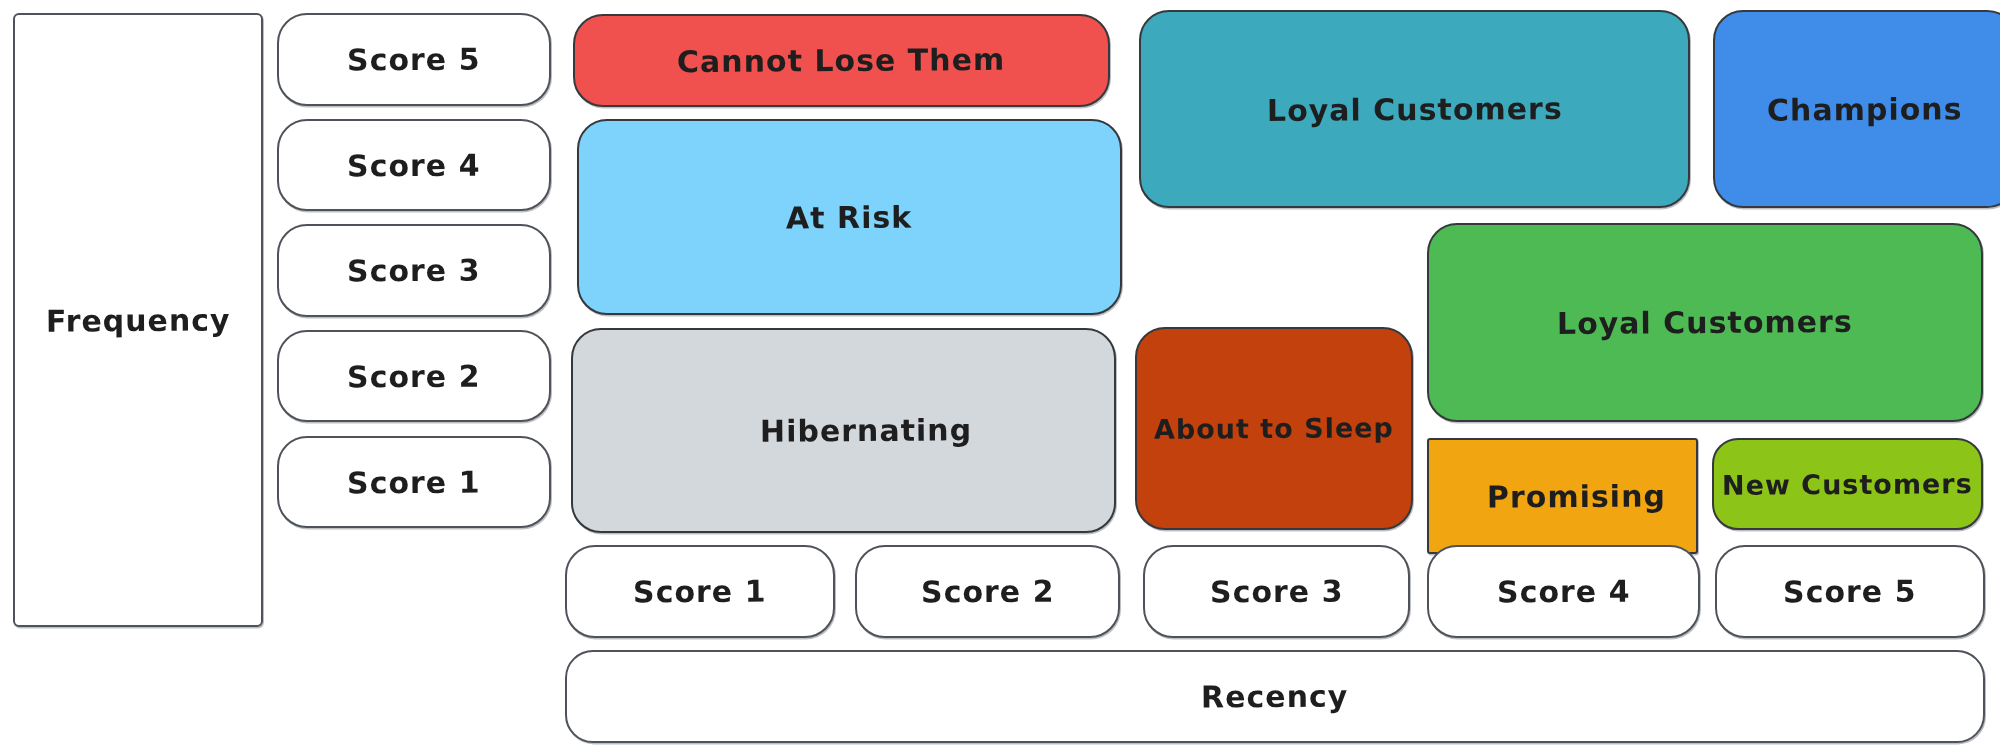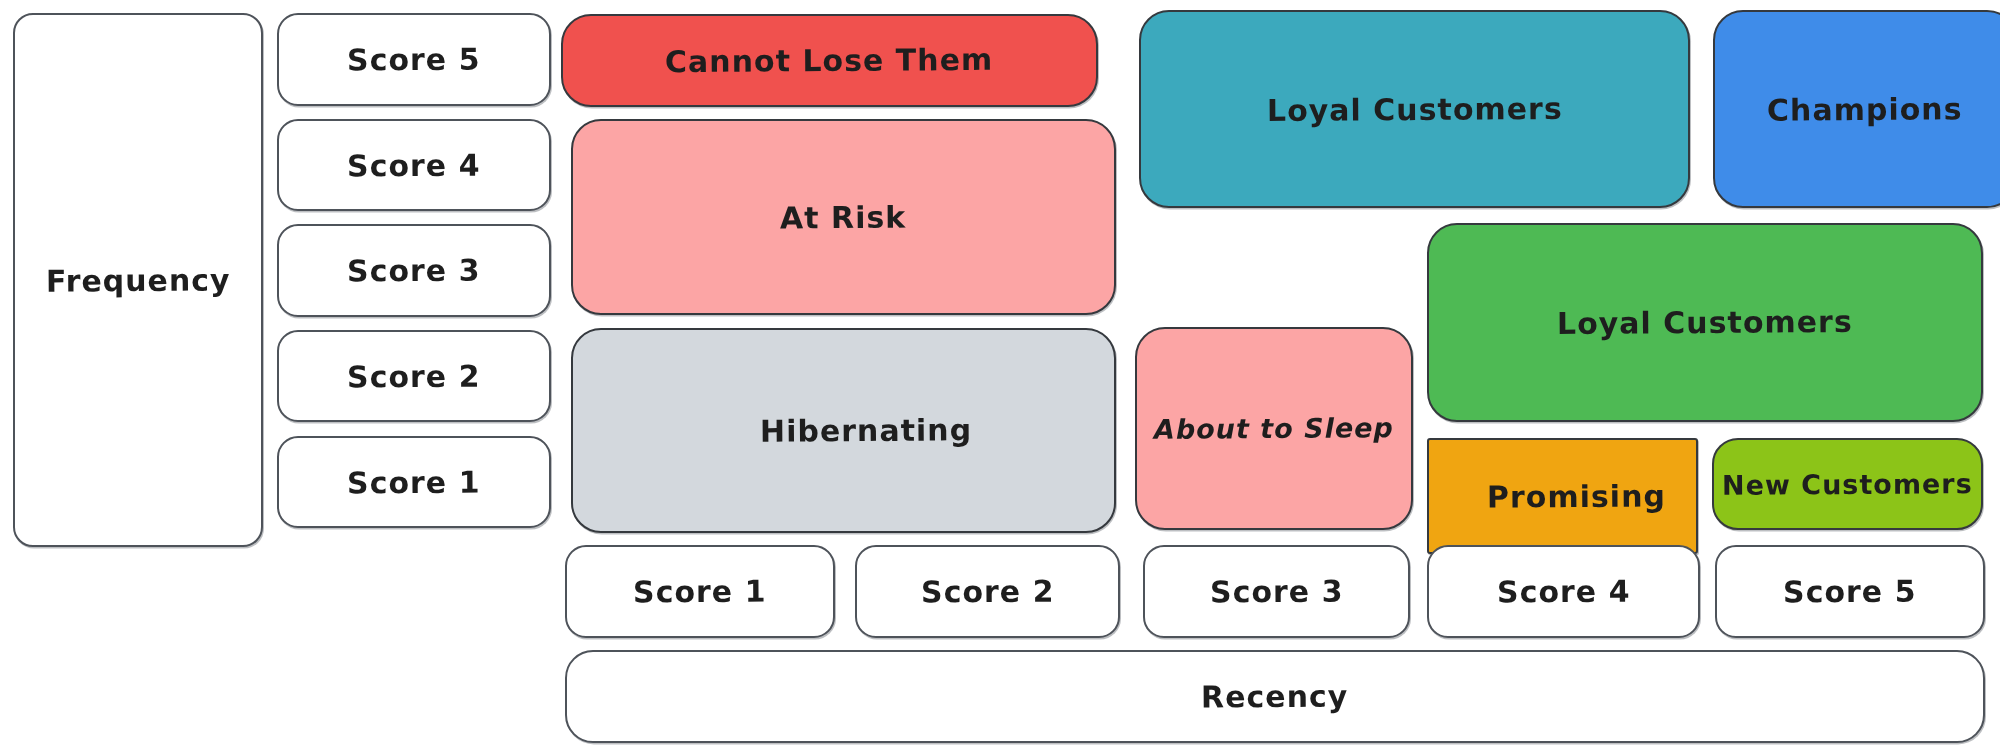--- a/index.html
+++ b/index.html
@@ -21,41 +21,40 @@
     display: flex;
     align-items: center;
     justify-content: center;
     border: 2.5px solid #35393e;
     border-radius: 30px;
     box-shadow: 1px 1.5px 0 rgba(108, 113, 119, 0.45);
   }
   .white {
     background: #ffffff;
     border-color: #4e535a;
-    border-radius: 21px;
   }
   .lbl {
     font-weight: bold;
     font-size: 30px;
     letter-spacing: 1px;
     color: #1e1e1e;
     white-space: nowrap;
     transform: rotate(-0.4deg);
   }
   .sm .lbl { font-size: 27px; }
 
   
-  .b-freq      { left: 13px;   top: 13px;  width: 250px;  height: 534px; border-radius: 20px; }
+  .b-freq      { left: 13px;   top: 13px;  width: 250px;  height: 614px; border-radius: 6px; }
   .b-f5        { left: 277px;  top: 13px;  width: 274px;  height: 93px; }
   .b-f4        { left: 277px;  top: 119px; width: 274px;  height: 92px; }
   .b-f3        { left: 277px;  top: 224px; width: 274px;  height: 93px; }
   .b-f2        { left: 277px;  top: 330px; width: 274px;  height: 92px; }
   .b-f1        { left: 277px;  top: 436px; width: 274px;  height: 92px; }
 
-  .b-cannot    { left: 561px;  top: 14px;  width: 537px;  height: 93px; }
+  .b-cannot    { left: 573px;  top: 14px;  width: 537px;  height: 93px; }
   .b-atrisk    { left: 571px;  top: 119px; width: 545px;  height: 196px; }
   .b-hiber     { left: 571px;  top: 328px; width: 545px;  height: 205px; }
   .b-loyaltop  { left: 1139px; top: 10px;  width: 551px;  height: 198px; }
   .b-champ     { left: 1713px; top: 10px;  width: 304px;  height: 198px; }
   .b-needatt   { left: 1135px; top: 228px; width: 278px;  height: 89px;  border-radius: 26px; }
   .b-sleep     { left: 1135px; top: 327px; width: 278px;  height: 203px; }
   .b-loyalgrn  { left: 1427px; top: 223px; width: 556px;  height: 199px; }
   .b-promising { left: 1427px; top: 438px; width: 271px;  height: 116px;  border-radius: 3px; padding-left: 28px; }
   .b-newcust   { left: 1712px; top: 438px; width: 271px;  height: 92px;  border-radius: 26px; }
 
@@ -86,33 +85,33 @@
   <div class="box white b-f2">
     <span class="lbl">Score 2</span>
   </div>
   <div class="box white b-f1">
     <span class="lbl">Score 1</span>
   </div>
 
   <div class="box b-cannot" style="background-color: rgb(240, 81, 78);">
     <span class="lbl">Cannot Lose Them</span>
   </div>
-  <div class="box b-atrisk" style="background-color: #fca5a5;">
+  <div class="box b-atrisk" style="background-color: #7dd3fc; margin-left: 6px;">
     <span class="lbl">At Risk</span>
   </div>
   <div class="box b-hiber" style="background-color: rgb(211, 216, 221); padding-left: 45px;">
     <span class="lbl">Hibernating</span>
   </div>
   <div class="box b-loyaltop" style="background-color: rgb(60, 169, 189);">
     <span class="lbl">Loyal Customers</span>
   </div>
   <div class="box b-champ" style="background-color: rgb(63, 140, 233);">
     <span class="lbl">Champions</span>
   </div>
-  <div class="box sm b-sleep" style="background-color: #fca5a5; font-style: italic;">
+  <div class="box sm b-sleep" style="background-color: #c2410c;">
     <span class="lbl">About to Sleep</span>
   </div>
   <div class="box b-loyalgrn" style="background-color: rgb(78, 186, 84);">
     <span class="lbl">Loyal Customers</span>
   </div>
   <div class="box b-promising" style="background-color: rgb(240, 165, 17);">
     <span class="lbl">Promising</span>
   </div>
   <div class="box sm b-newcust" style="background-color: rgb(140, 196, 24);">
     <span class="lbl">New Customers</span>

